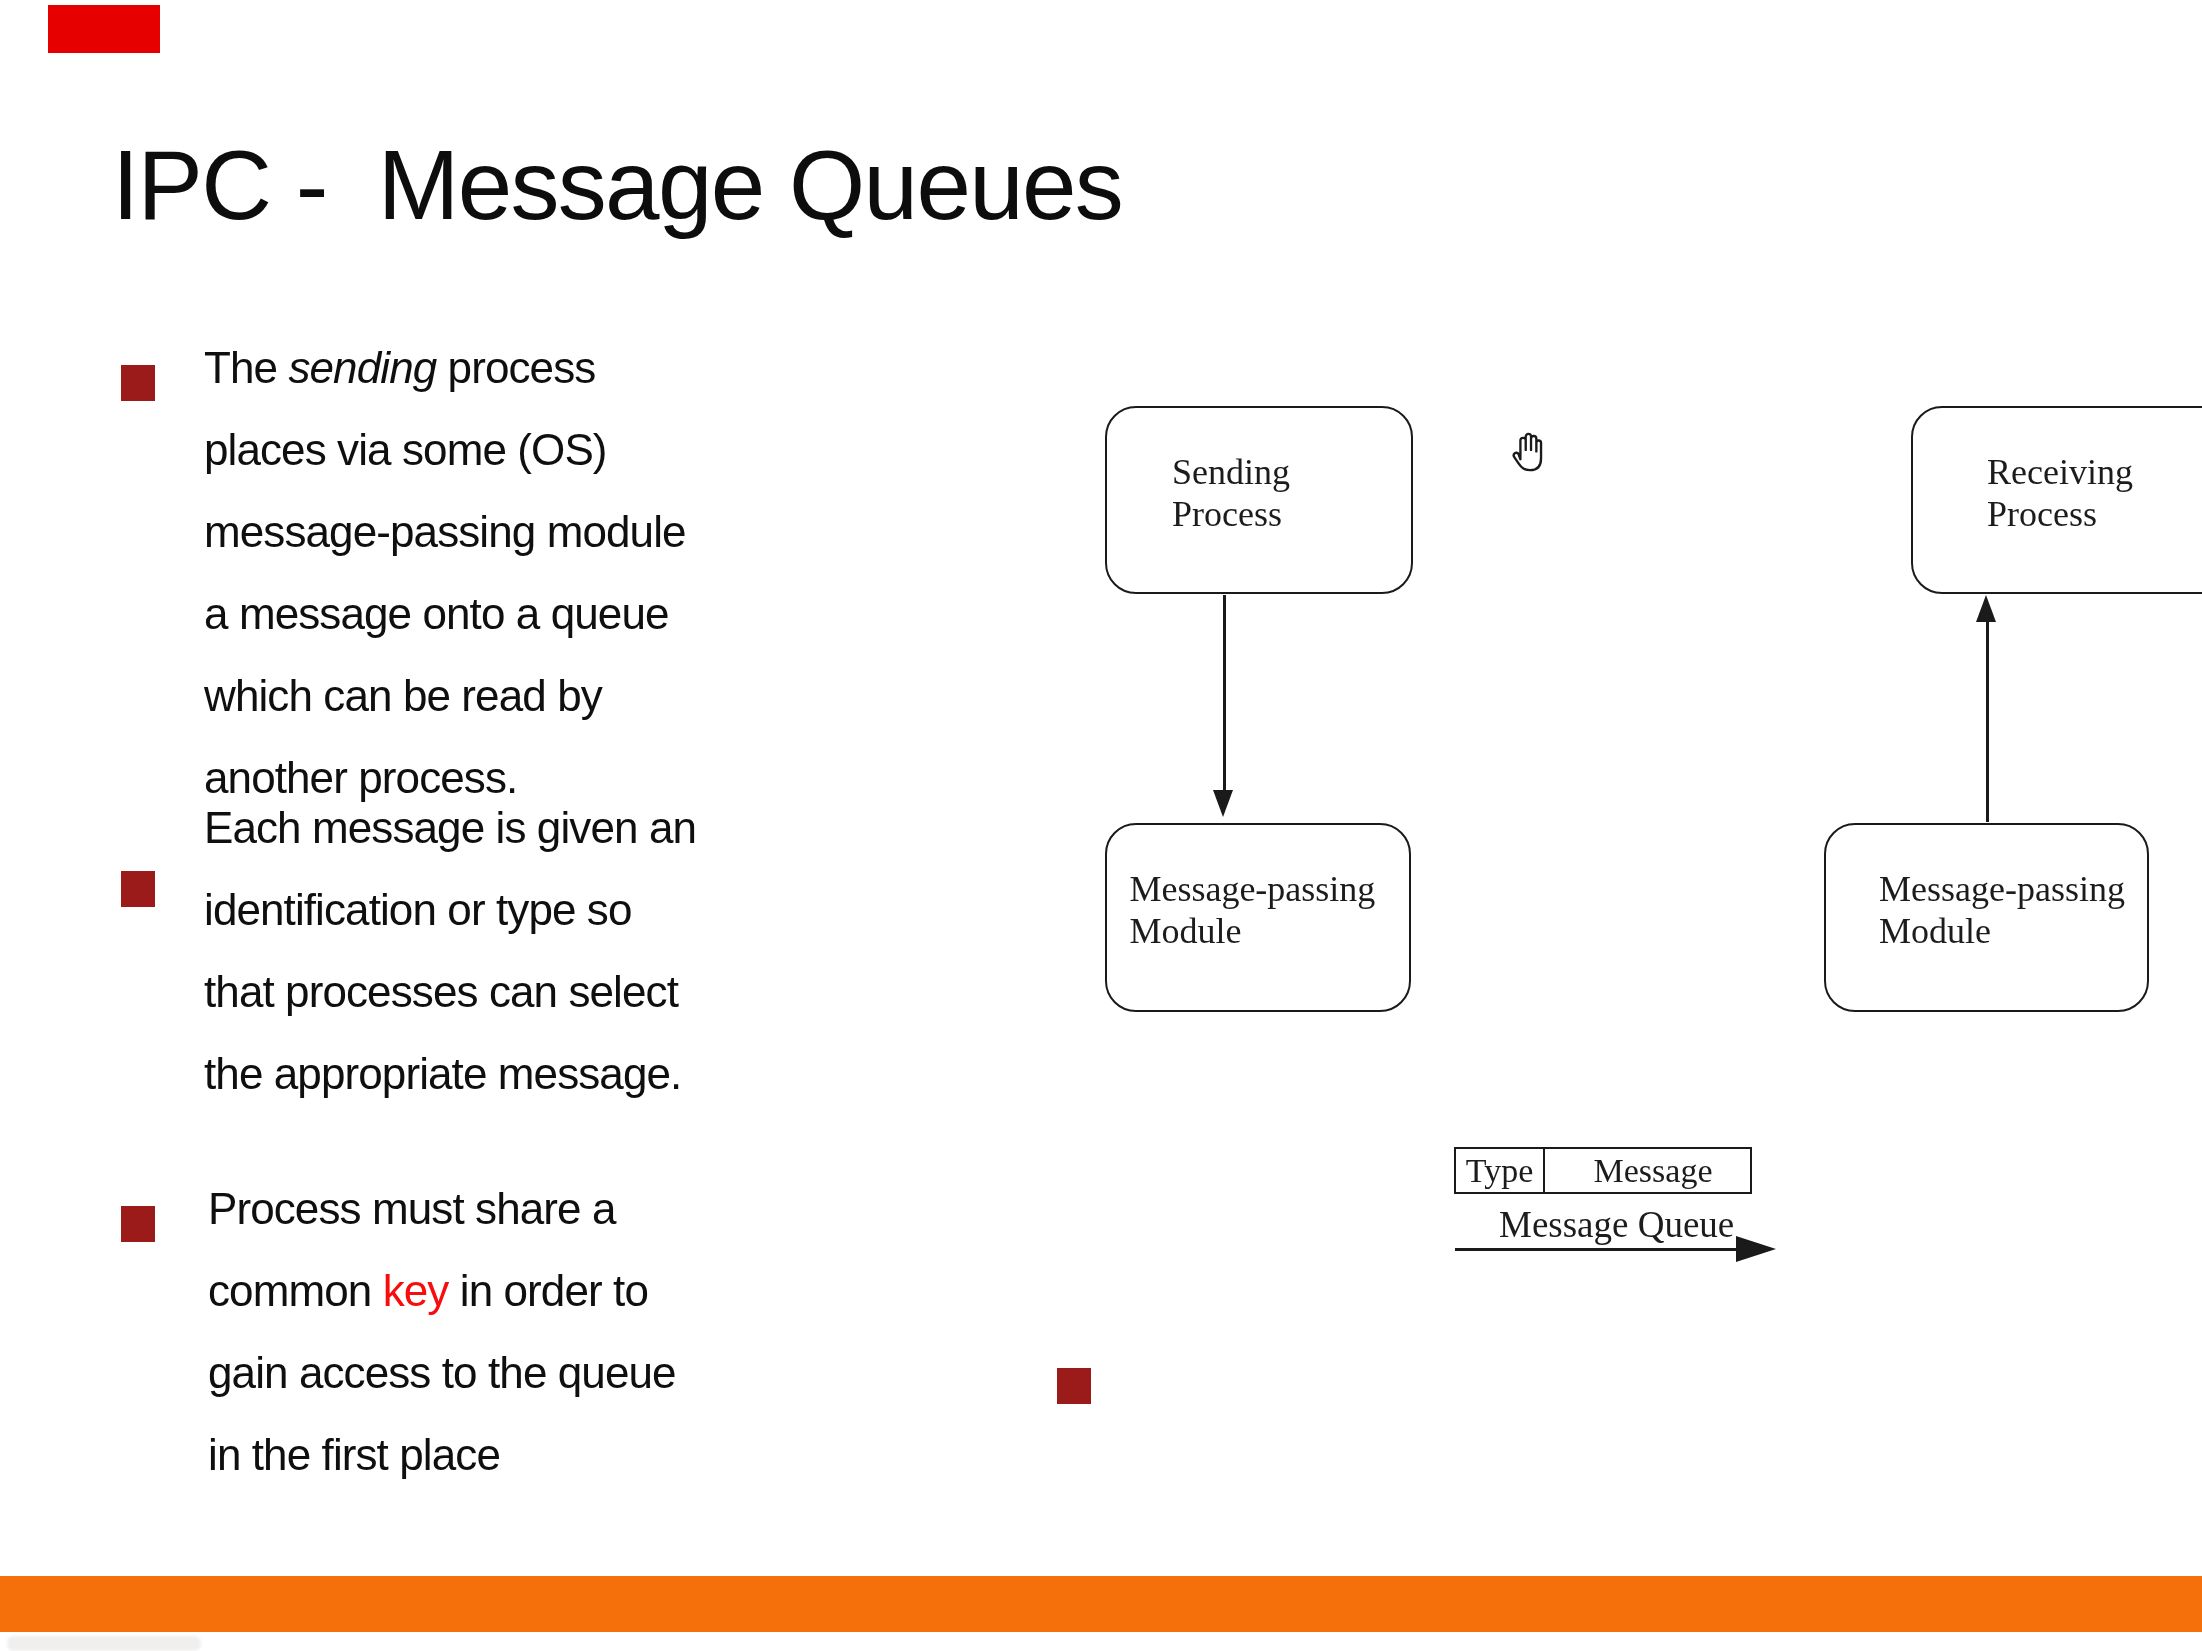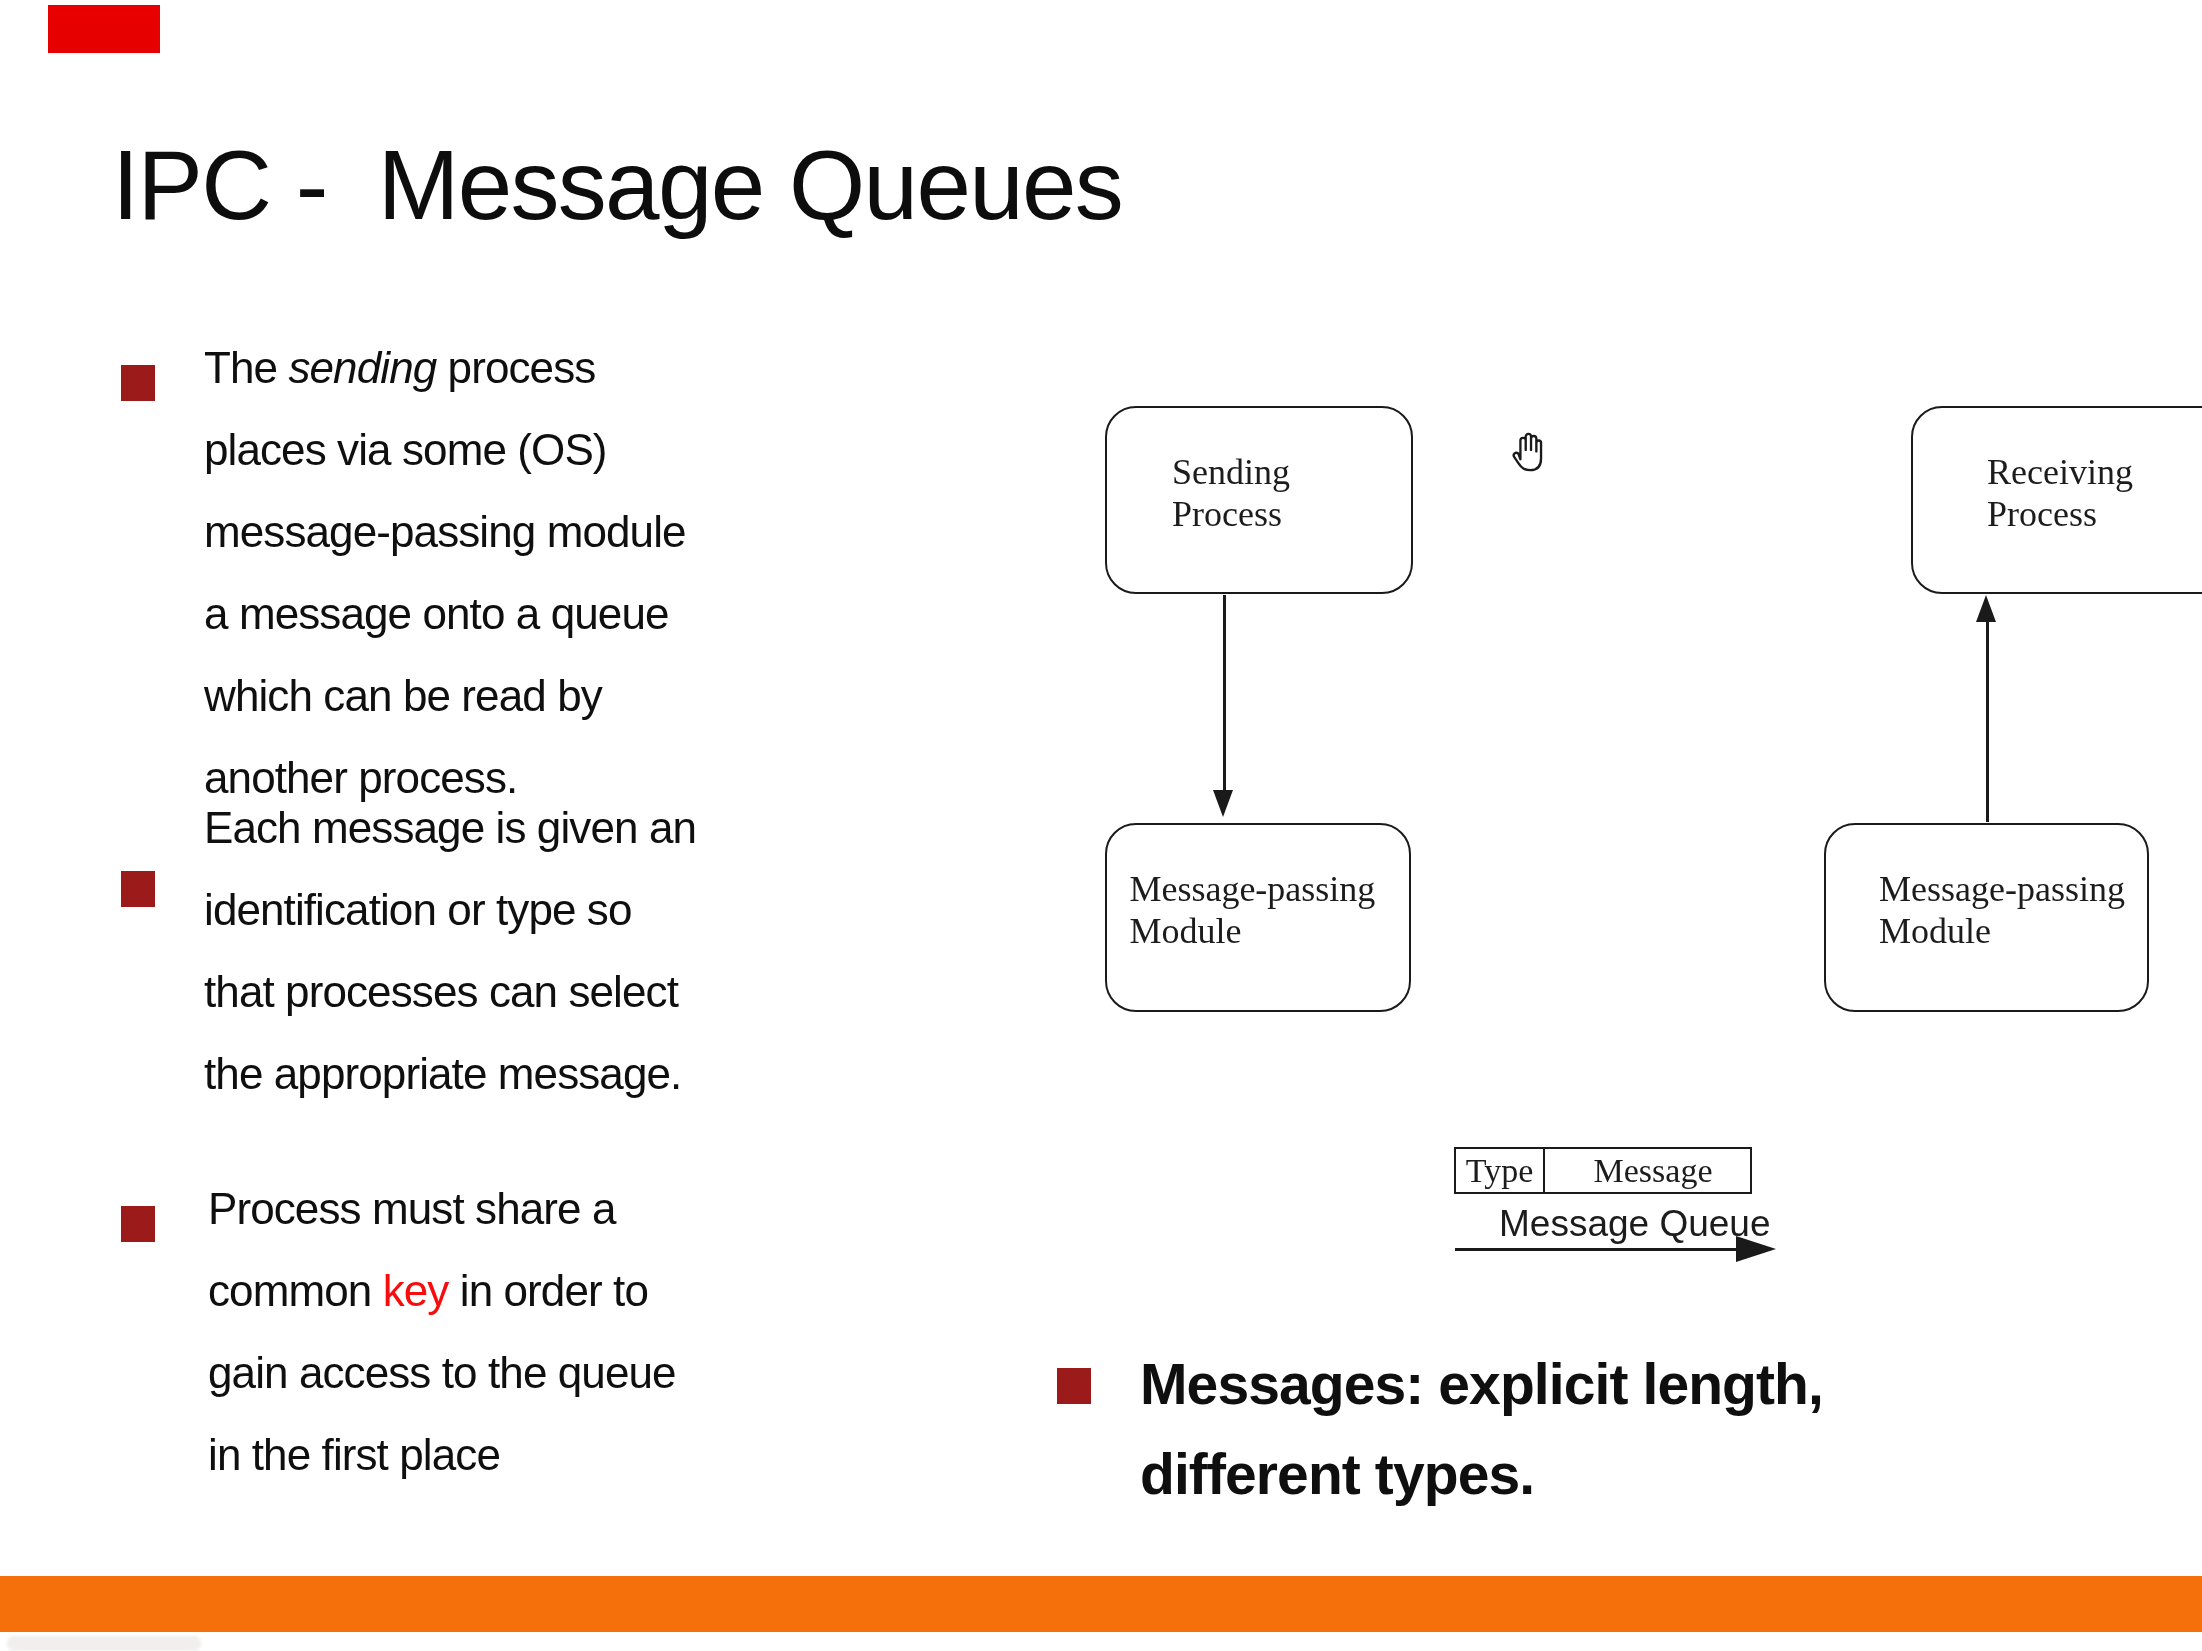--- a/index.html
+++ b/index.html
@@ -31,21 +31,21 @@
   .head-down{width:0;height:0;border-left:10.3px solid transparent;
              border-right:10.3px solid transparent;border-top:27.5px solid var(--line);}
   .head-up{width:0;height:0;border-left:10.3px solid transparent;
            border-right:10.3px solid transparent;border-bottom:27.5px solid var(--line);}
   .mtable{left:1454px;top:1147px;width:298px;height:47px;border:2.6px solid var(--line);
           box-sizing:border-box;display:flex;
           font-family:"Liberation Serif","DejaVu Serif",serif;font-size:34px;color:#1c1c1c;}
   .mtable .cell1{width:89px;border-right:2.6px solid var(--line);box-sizing:border-box;
                  display:flex;align-items:center;justify-content:center;}
   .mtable .cell2{flex:1;display:flex;align-items:center;justify-content:center;margin-left:11px;}
-  .qlabel{left:1499px;top:1203px;font-family:Liberation Sans, sans-serif;
+  .qlabel{left:1499px;top:1203px;font-family:Liberation Serif, serif;
           font-size:37px;color:#1c1c1c;}
   .qline{left:1455px;top:1248px;width:284px;height:2.6px;background:var(--line);}
   .qhead{left:1736px;top:1236px;width:0;height:0;border-top:13.8px solid transparent;
          border-bottom:13.8px solid transparent;border-left:40px solid var(--line);}
 
   
   .btm-sq{left:1057px;top:1368px;width:34px;height:36px;background:var(--maroon);}
   .btm-txt{left:1140px;top:1339px;font-size:57px;font-weight:700;color:#0f0f0f;
            line-height:90px;letter-spacing:-0.9px;white-space:pre-line;}
 
@@ -113,20 +113,18 @@
       <div class="cell1">Type</div>
       <div class="cell2">Message</div>
     </div>
 
     <div class="abs qlabel">Message Queue</div>
     <div class="abs qline"></div>
     <div class="abs qhead"></div>
   </div>
 
   <div class="abs btm-sq"></div>
-  <div class="abs btm-txt" style="width:946px;"><span>Messages: explicit length,
-different types.</span></div>
 
   <div class="abs orange-bar"></div>
   <div class="abs logo-frag"></div>
 
 </div>
 
 
 </body></html>

